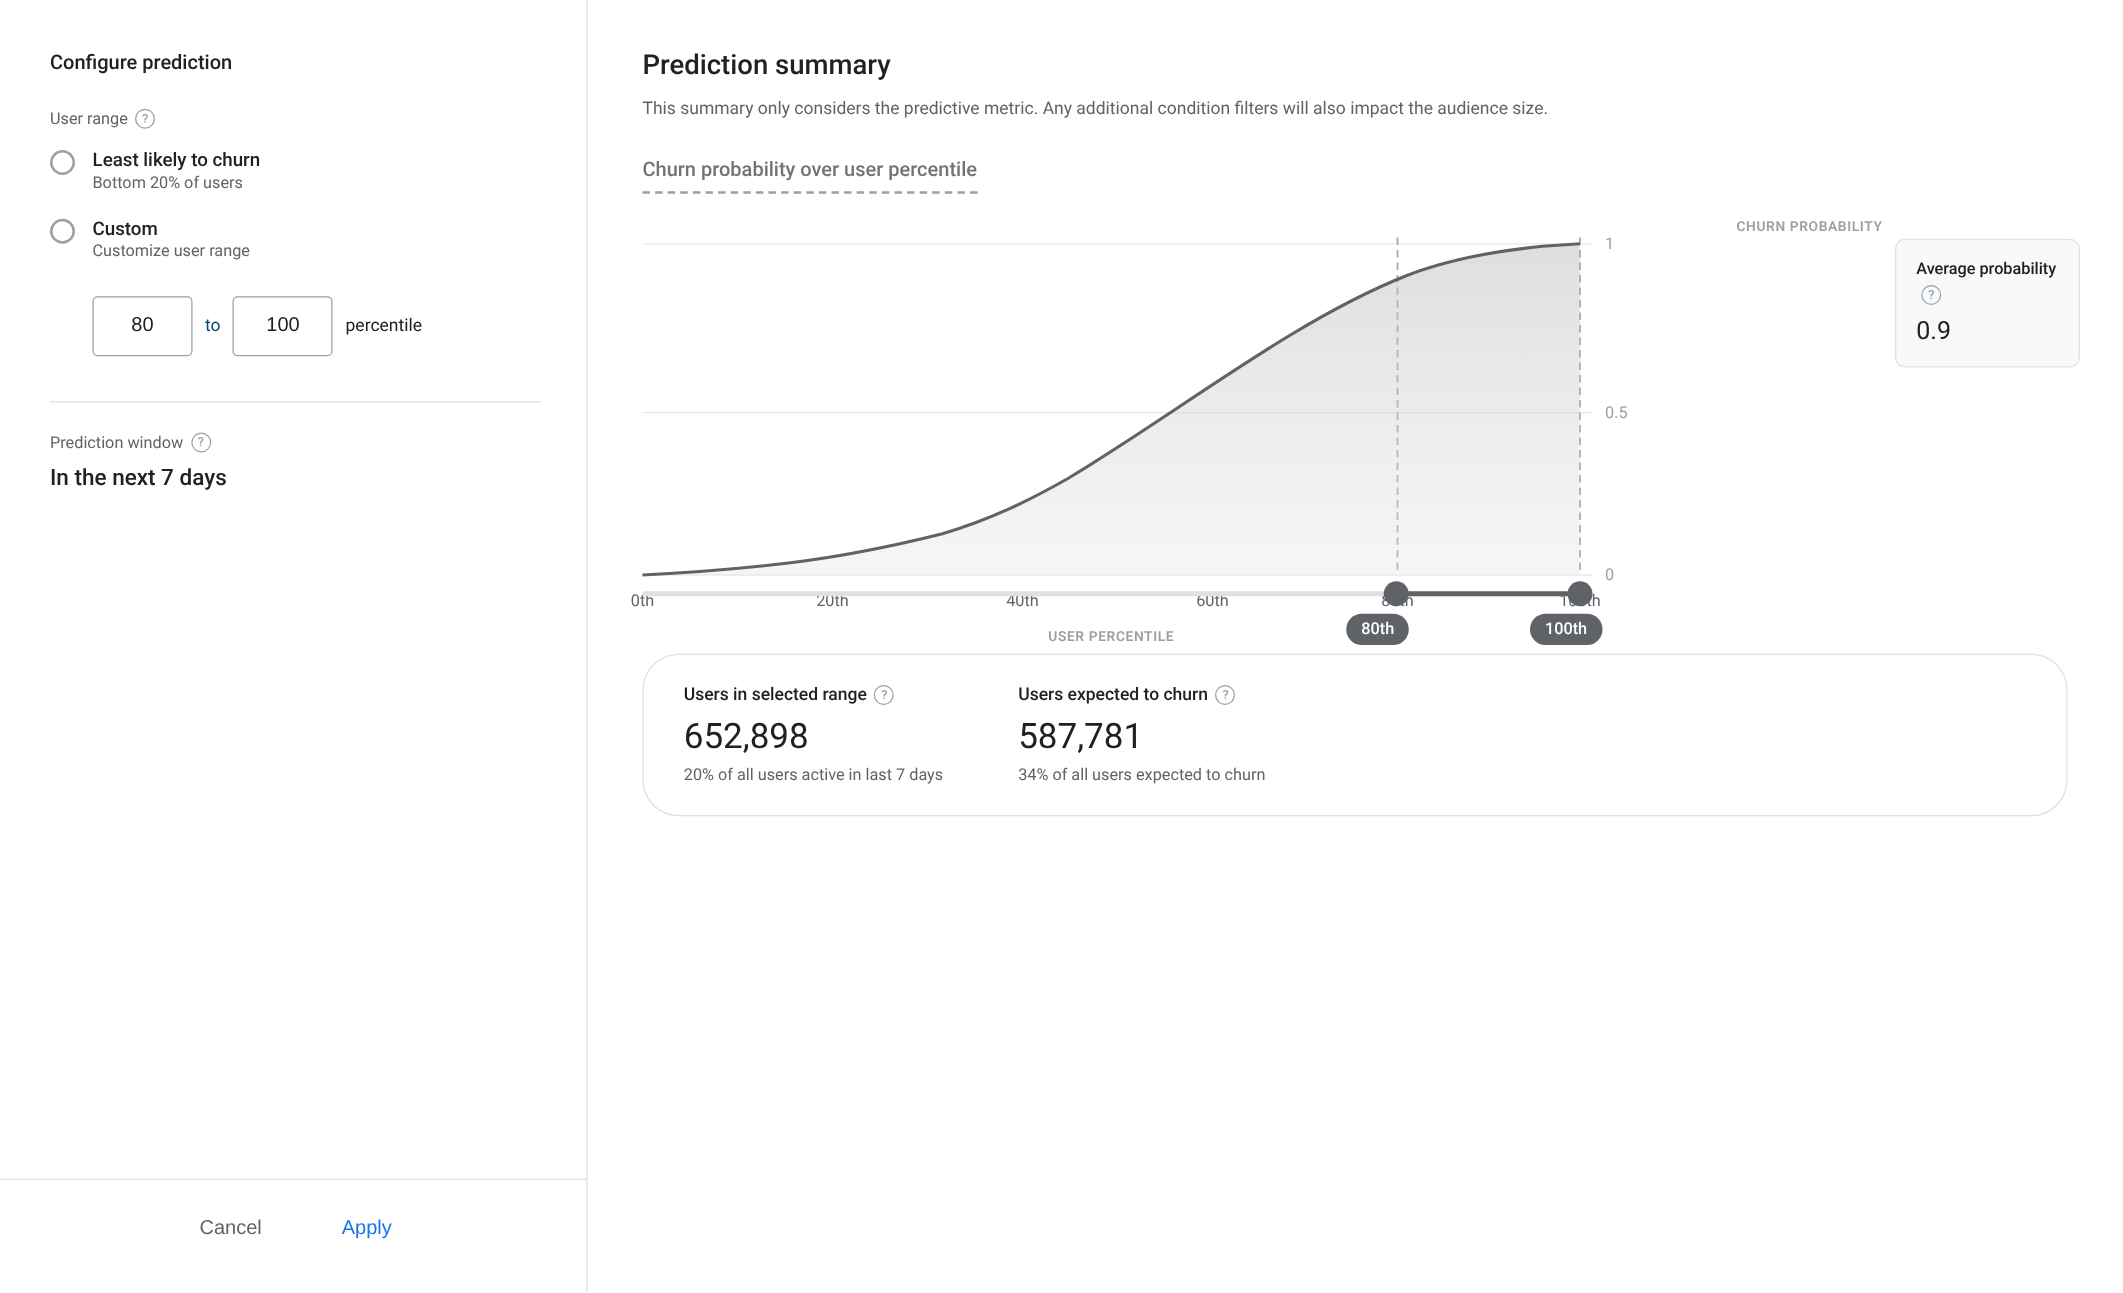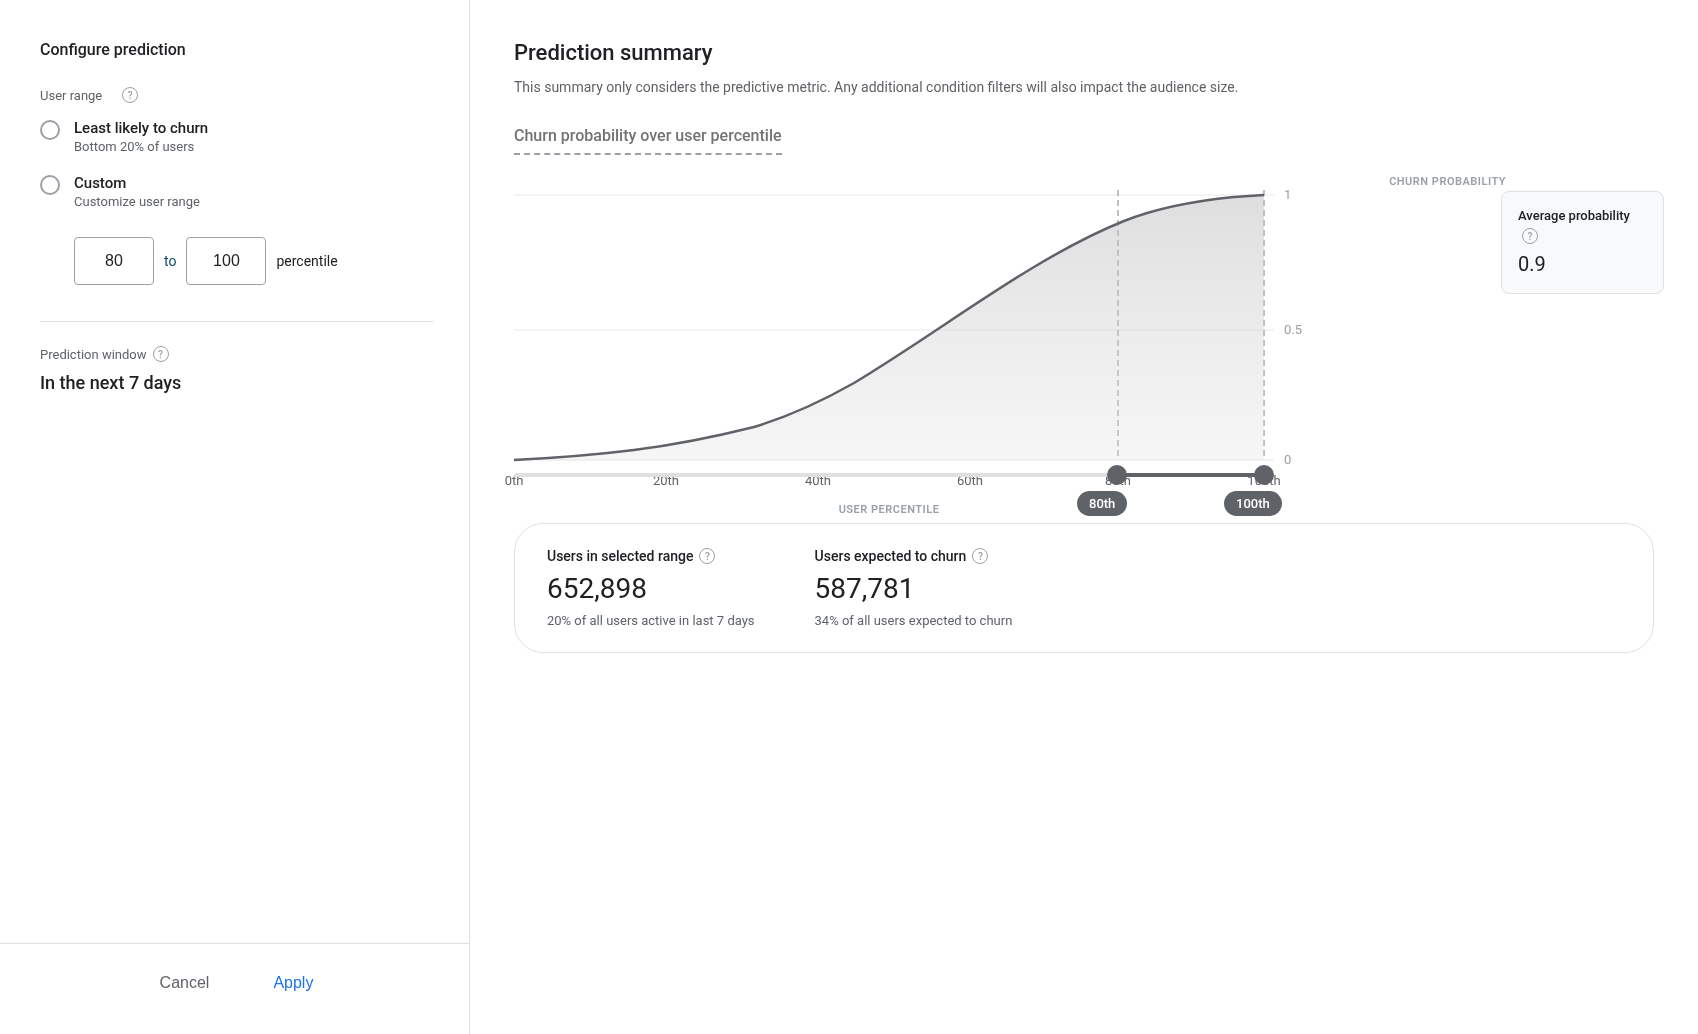--- a/index.html
+++ b/index.html
@@ -31,21 +31,21 @@
       font-weight: 500;
       color: #202124;
       margin-bottom: 28px;
     }
 
     .section-label {
       font-size: 13px;
       color: #5f6368;
       display: flex;
       align-items: center;
-      gap: 20px;
+      gap: 6px;
       margin-bottom: 16px;
     }
 
     .help-icon {
       display: inline-flex;
       align-items: center;
       justify-content: center;
       width: 16px;
       height: 16px;
       border-radius: 50%;
@@ -411,21 +411,21 @@
         <text x="0" y="310" font-size="13" fill="#5f6368" text-anchor="middle">0th</text>
         <text x="152" y="310" font-size="13" fill="#5f6368" text-anchor="middle">20th</text>
         <text x="304" y="310" font-size="13" fill="#5f6368" text-anchor="middle">40th</text>
         <text x="456" y="310" font-size="13" fill="#5f6368" text-anchor="middle">60th</text>
         <text x="604" y="310" font-size="13" fill="#5f6368" text-anchor="middle">80th</text>
         <text x="750" y="310" font-size="13" fill="#5f6368" text-anchor="middle">100th</text>
 
         <text x="375" y="338" font-size="11" fill="#9aa0a6" text-anchor="middle" font-weight="600" letter-spacing="0.5">USER PERCENTILE</text>
       </svg>
 
-      <div class="tooltip-box" style="top:16px;right:-10px;width:163px;">
+      <div class="tooltip-box" style="top:16px;right:-10px;width:148px;">
         <div class="tooltip-title">
           <span>Average probability</span>
           <span class="help-icon" style="margin-left:4px;">?</span>
         </div>
         <div class="tooltip-value">0.9</div>
       </div>
     </div>
 
     <div style="position:relative; margin-top:-10px; padding: 0 0 50px 0; width:820px;">
 

